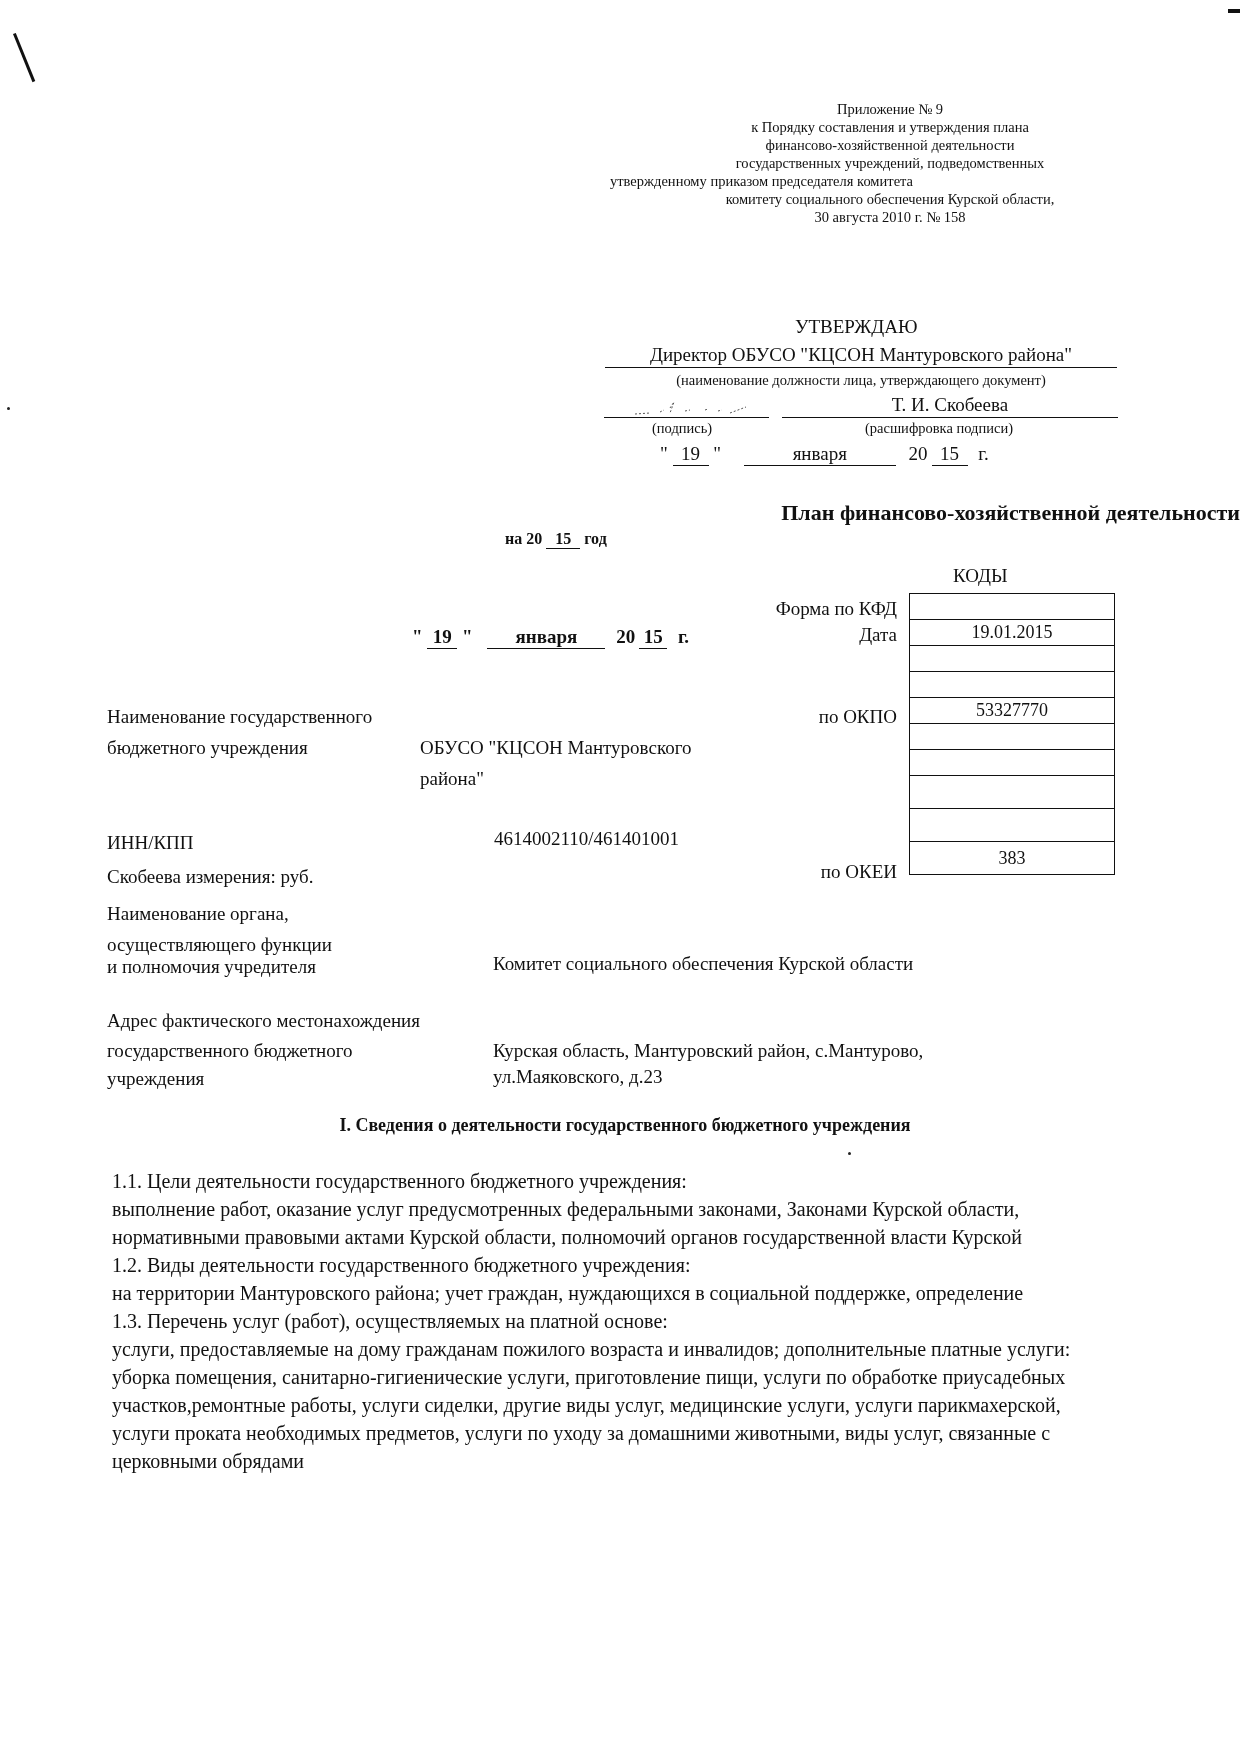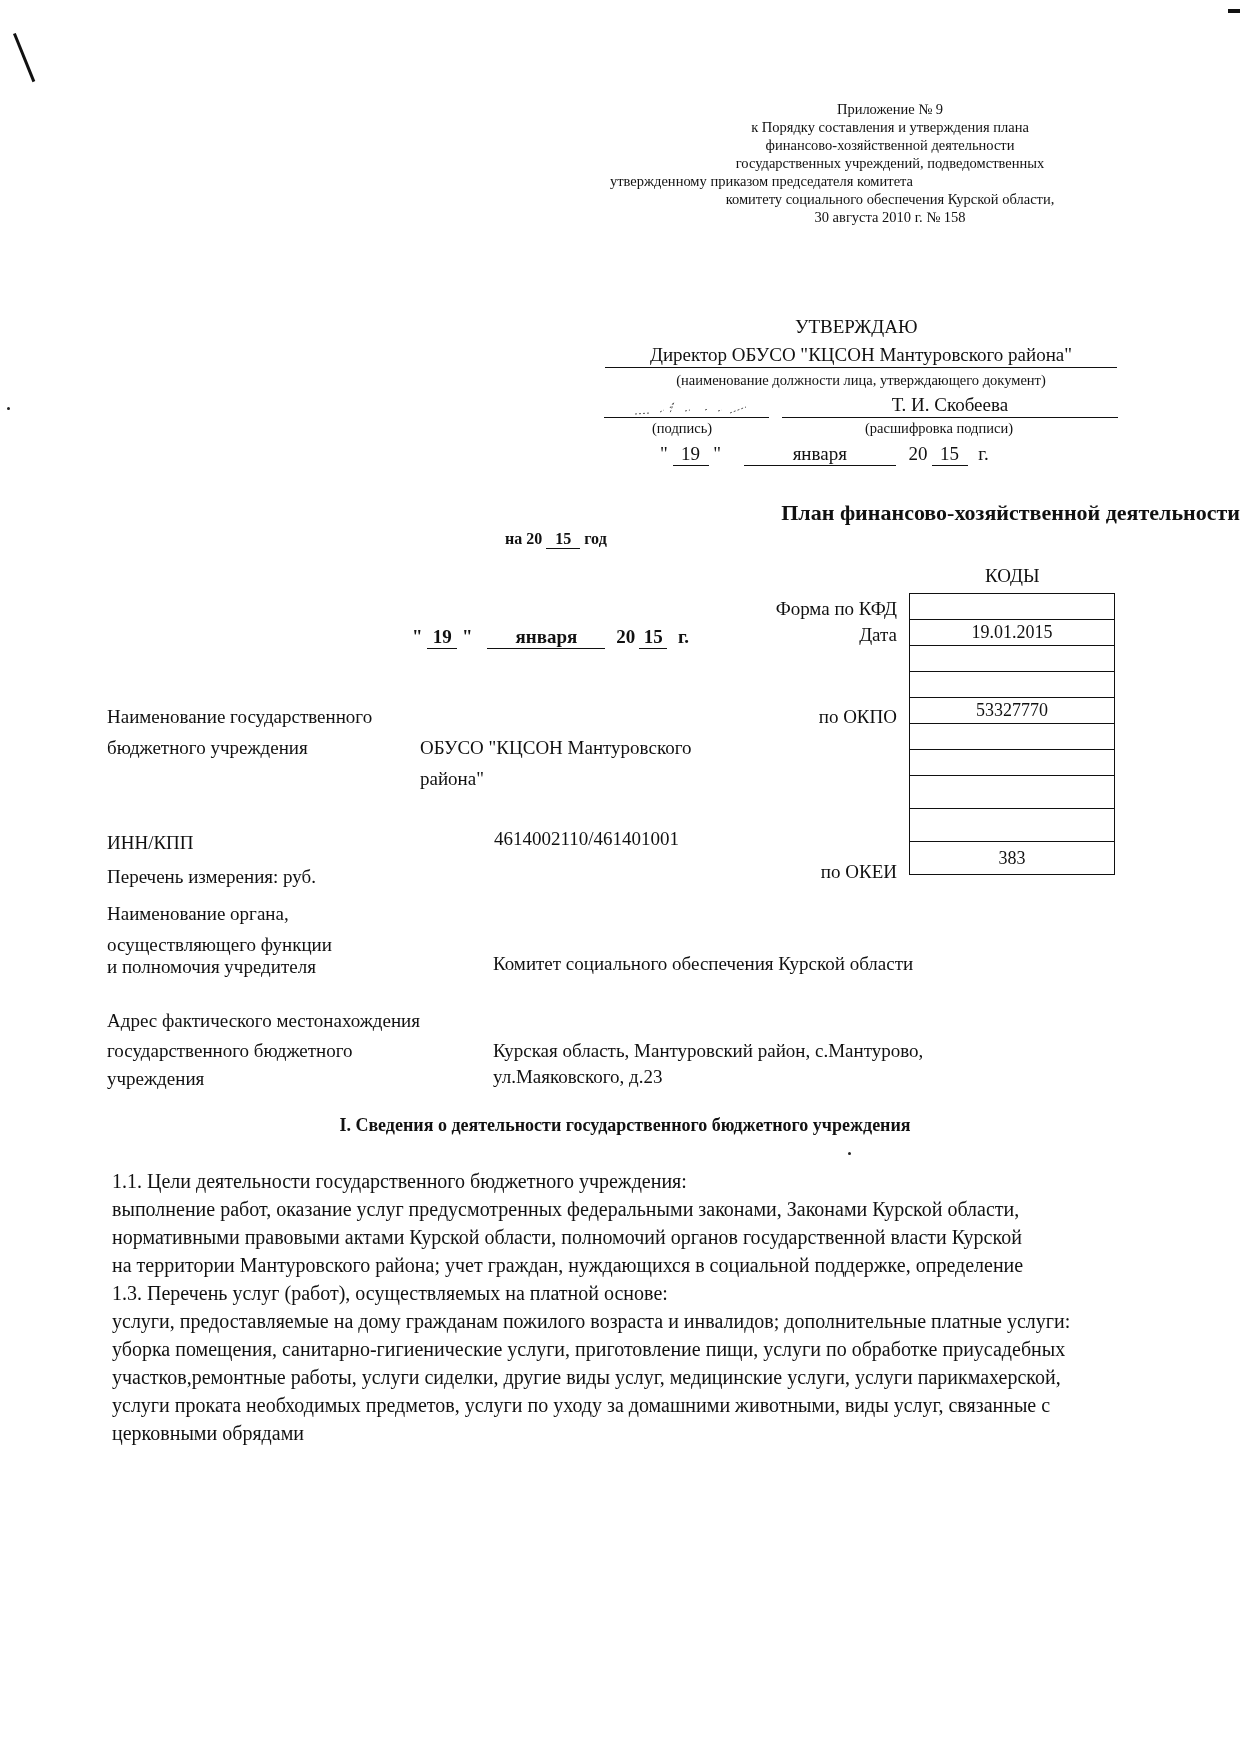--- a/index.html
+++ b/index.html
@@ -28,21 +28,21 @@
   .sign-caption { left: 652px; top: 420px; font-size: 14.5px; }
   .name-caption { left: 865px; top: 420px; font-size: 14.5px; }
   .date-row { top: 443px; font-size: 19px; }
   .ul { display: inline-block; border-bottom: 1.5px solid #111; text-align: center; }
 
   
   .doc-title { left: 0; width: 1240px; top: 500px; text-align: right; font-size: 22px; font-weight: bold; padding-left: 10px; box-sizing: border-box; }
   .doc-subtitle { left: 505px; top: 530px; font-size: 16px; font-weight: bold; }
 
   
-  .codes-header { left: 985px; top: 565px; font-size: 19px; }
+  .codes-header { left: 953px; top: 565px; font-size: 19px; }
   .codes-table { position: absolute; left: 909px; top: 593px; width: 206px; border-collapse: collapse; }
   .codes-table td { border: 1.5px solid #111; height: 25px; padding: 0; text-align: center; font-size: 18px; vertical-align: middle; }
   .codes-table tr.tall td { height: 32px; }
   .row-label { font-size: 19px; text-align: right; width: 300px; }
 
   .body-text { font-family: "Liberation Serif", serif; font-size: 19px; }
   .bold { font-weight: bold; }
 
   .section-title { left: 0; width: 1240px; text-align: center; top: 1115px; font-size: 18px; font-weight: bold; padding-left: 10px; box-sizing: border-box; }
   .para { position: absolute; left: 112px; width: 1010px; font-size: 20px; line-height: 28px; white-space: normal; }
@@ -144,39 +144,40 @@
 </div>
 
 <div class="abs body-text" style="left:107px; top:706px;">Наименование государственного</div>
 <div class="abs body-text" style="left:107px; top:737px;">бюджетного учреждения</div>
 <div class="abs body-text" style="left:420px; top:737px;">ОБУСО "КЦСОН Мантуровского</div>
 <div class="abs body-text" style="left:420px; top:768px;">района"</div>
 
 <div class="abs body-text" style="left:107px; top:832px;">ИНН/КПП</div>
 <div class="abs body-text" style="left:494px; top:828px;">4614002110/461401001</div>
 
-<div class="abs body-text" style="left:107px; top:866px;">Перечень измерения: руб.</div>
+<div class="abs body-text" style="left:107px; top:866px;">Скобеева измерения: руб.</div>
 
 <div class="abs body-text" style="left:107px; top:903px;">Наименование органа,</div>
 <div class="abs body-text" style="left:107px; top:934px;">осуществляющего функции</div>
 <div class="abs body-text" style="left:107px; top:956px;">и полномочия учредителя</div>
 <div class="abs body-text" style="left:493px; top:953px;">Комитет социального обеспечения Курской области</div>
 
 <div class="abs body-text" style="left:107px; top:1010px;">Адрес фактического местонахождения</div>
 <div class="abs body-text" style="left:107px; top:1040px;">государственного бюджетного</div>
 <div class="abs body-text" style="left:107px; top:1068px;">учреждения</div>
 <div class="abs body-text" style="left:493px; top:1040px;">Курская область, Мантуровский район, с.Мантурово,</div>
 <div class="abs body-text" style="left:493px; top:1066px;">ул.Маяковского, д.23</div>
 
 <div class="abs section-title">I. Сведения о деятельности государственного бюджетного учреждения</div>
 
 <div class="para" style="top:1167px;">
   <div>1.1. Цели деятельности государственного бюджетного учреждения:</div>
   <div>выполнение работ, оказание услуг предусмотренных федеральными законами, Законами Курской области,</div>
   <div>нормативными правовыми актами Курской области, полномочий органов государственной власти Курской</div>
+  <div>1.2. Виды деятельности государственного бюджетного учреждения:</div>
   <div>на территории Мантуровского района; учет граждан, нуждающихся в социальной поддержке, определение</div>
   <div>1.3. Перечень услуг (работ), осуществляемых на платной основе:</div>
   <div>услуги, предоставляемые на дому гражданам пожилого возраста и инвалидов; дополнительные платные услуги:</div>
   <div>уборка помещения, санитарно-гигиенические услуги, приготовление пищи, услуги по обработке приусадебных</div>
   <div>участков,ремонтные работы, услуги сиделки, другие виды услуг, медицинские услуги, услуги парикмахерской,</div>
   <div>услуги проката необходимых предметов, услуги по уходу за домашними животными, виды услуг, связанные с</div>
   <div>церковными обрядами</div>
 </div>
 
 </body></html>

